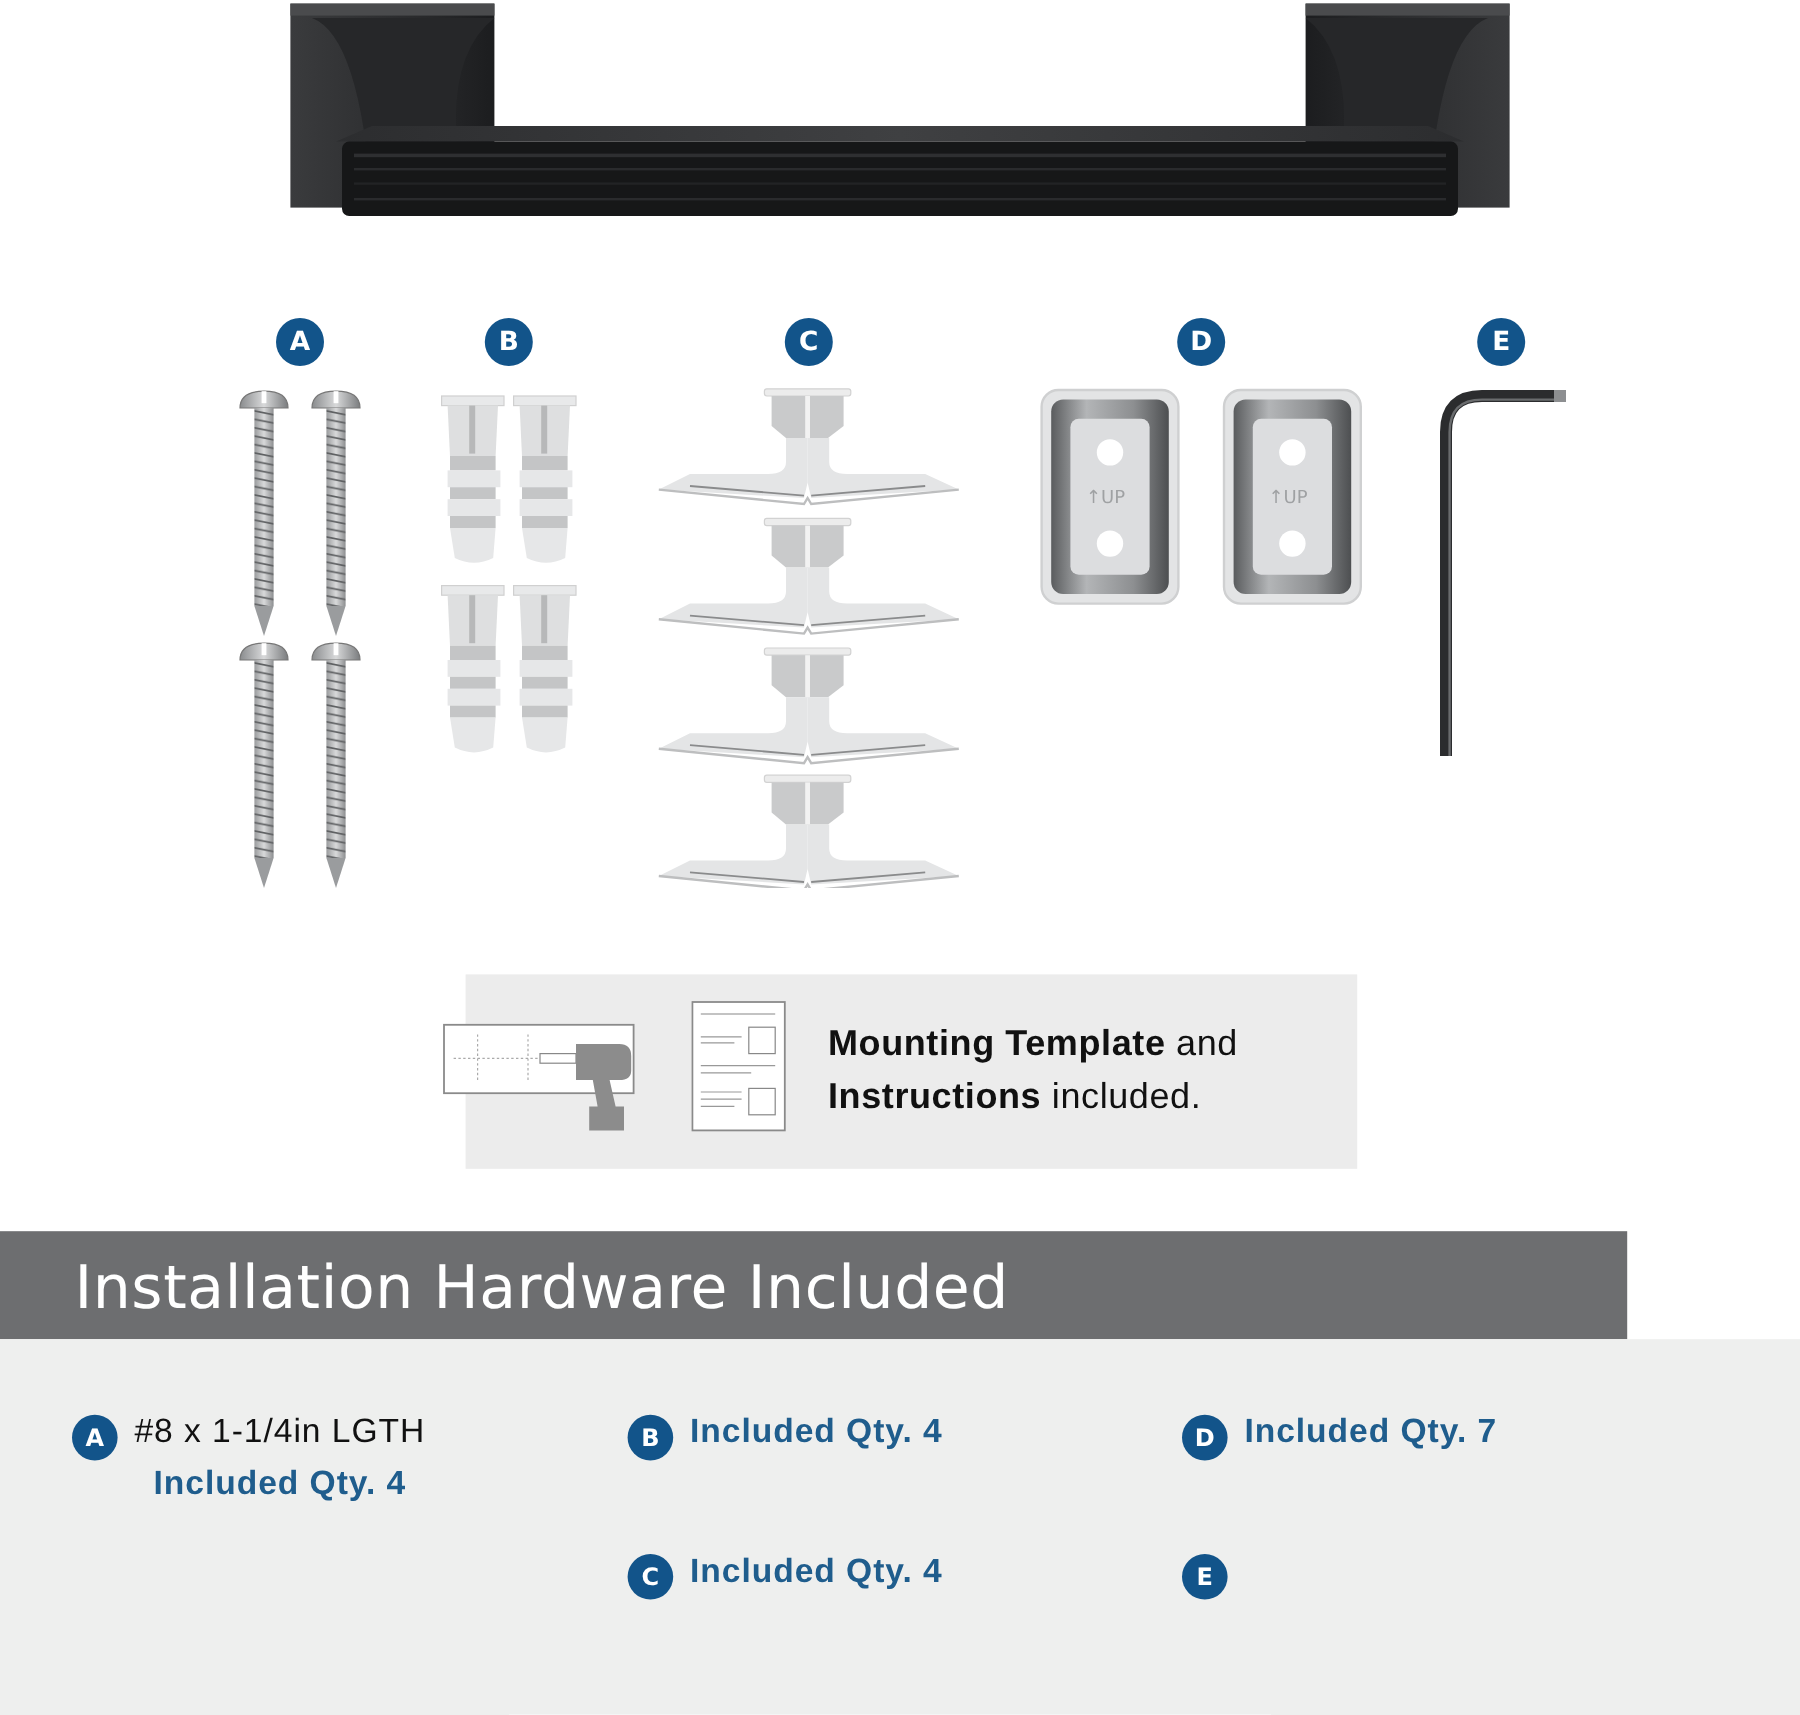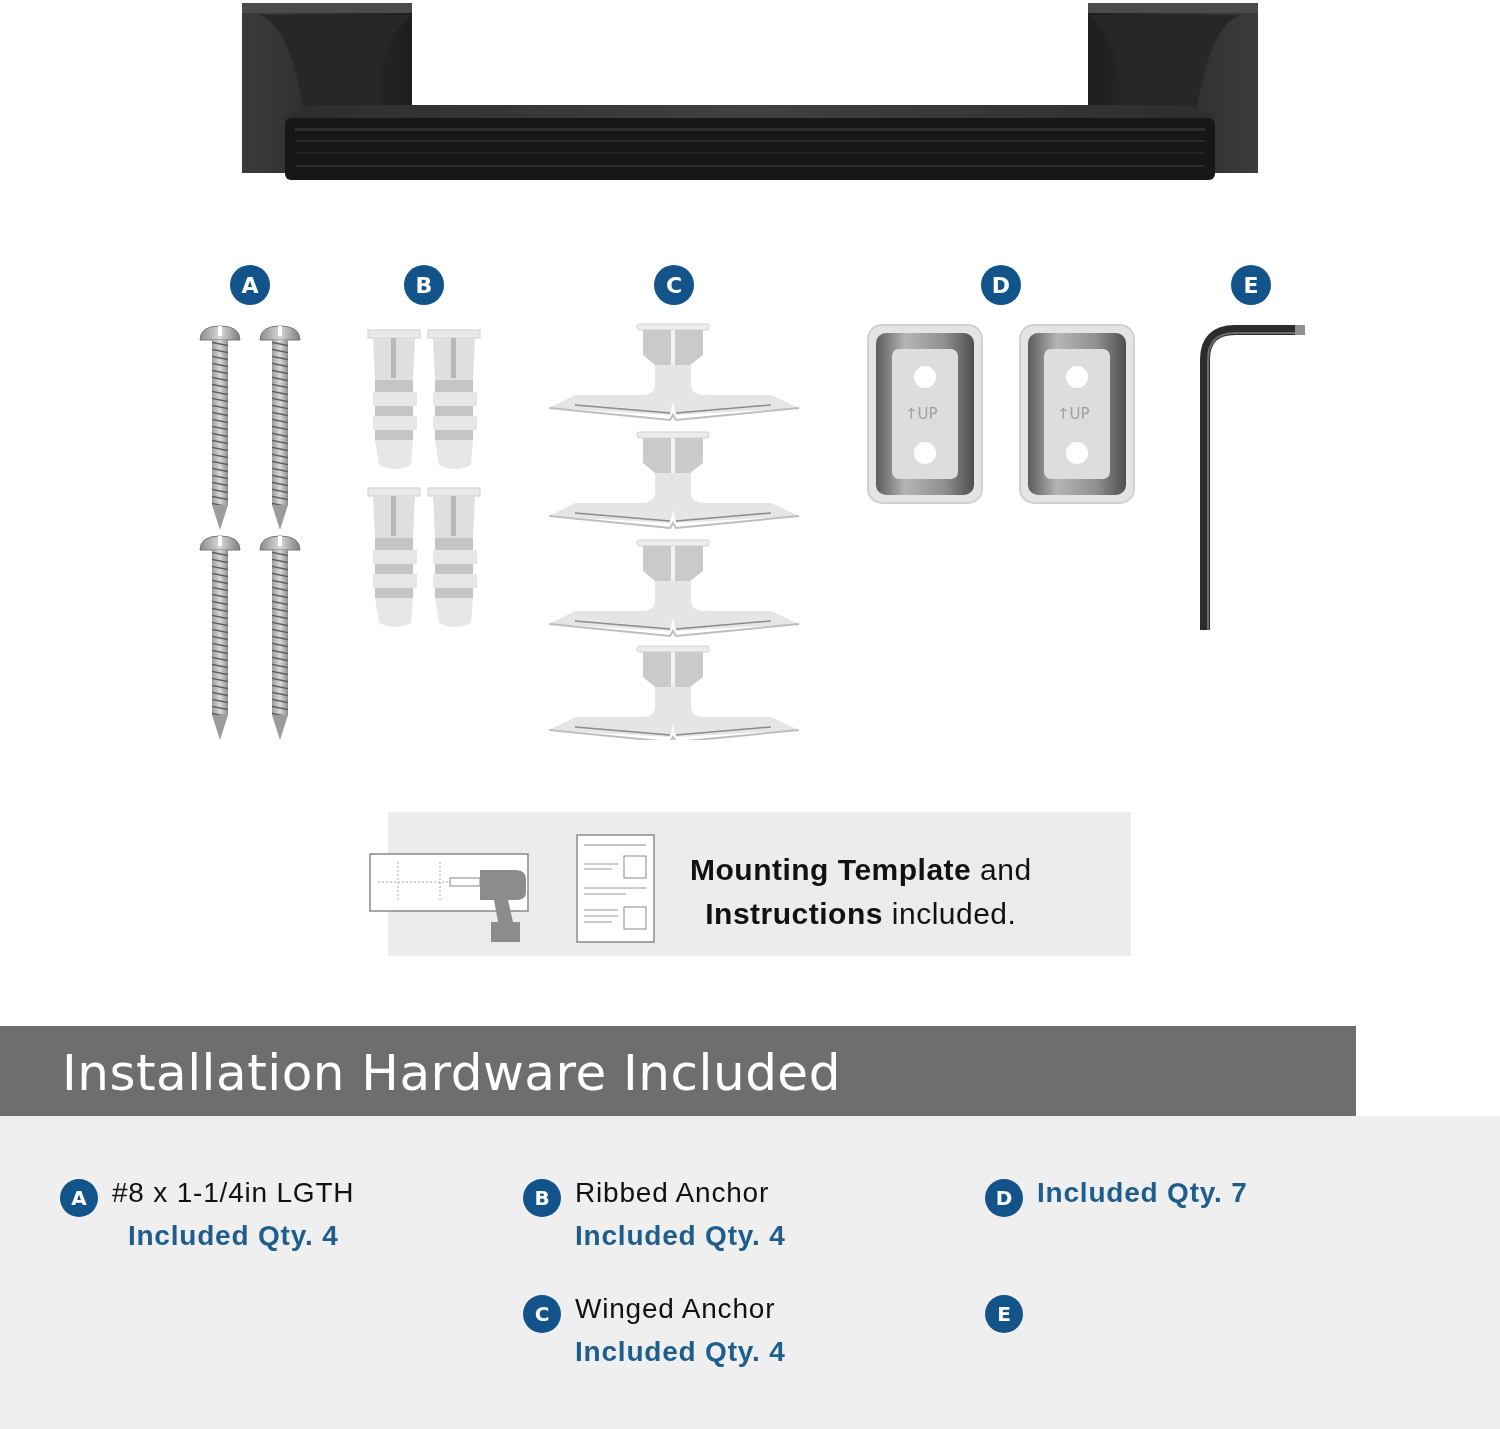--- a/index.html
+++ b/index.html
@@ -11,21 +11,21 @@
   #handle { left: 240px; top: 0; width: 1020px; height: 185px; }
 
   
   .badge { position: absolute; width: 40px; height: 40px; border-radius: 50%;
            background: #12548a; color: #fff; font-weight: bold; font-size: 22px;
            display: flex; align-items: center; justify-content: center;
            font-family: "DejaVu Sans", sans-serif; }
   .badge.small { width: 38px; height: 38px; font-size: 20px; }
 
   
-  #template-banner { left: 388px; top: 812px; width: 743px; height: 144px; background: #ececec; text-align: center; }
+  #template-banner { left: 388px; top: 812px; width: 743px; height: 162px; background: #ececec; }
   #template-text { position: absolute; left: 302px; top: 36px; font-size: 30px; color: #111;
                    line-height: 44px; letter-spacing: 0.5px; }
   #template-text b { font-weight: bold; }
 
   
   #section-header { left: 0; top: 1026px; width: 1356px; height: 90px; background: #6d6e70; }
   #section-title { position: absolute; left: 62px; top: 18px; font-size: 50px; color: #fff;
                    letter-spacing: 0.5px; font-family: "DejaVu Sans", sans-serif; }
 
   
@@ -201,29 +201,27 @@
     <div class="badge small">A</div>
     <div class="txt">
       <div>#8 x 1-1/4in LGTH</div>
       <div class="qty">Included Qty. 4</div>
     </div>
   </div>
 
   <div class="item" style="left:523px;top:63px;">
     <div class="badge small">B</div>
     <div class="txt">
-      <div>Ribbed Anchor</div>
       <div class="qty">Included Qty. 4</div>
     </div>
   </div>
 
   <div class="item" style="left:523px;top:179px;">
     <div class="badge small">C</div>
     <div class="txt">
-      <div>Winged Anchor</div>
       <div class="qty">Included Qty. 4</div>
     </div>
   </div>
 
   <div class="item" style="left:985px;top:63px;">
     <div class="badge small">D</div>
     <div class="txt">
       <div class="qty">Included Qty. 7</div>
     </div>
   </div>

